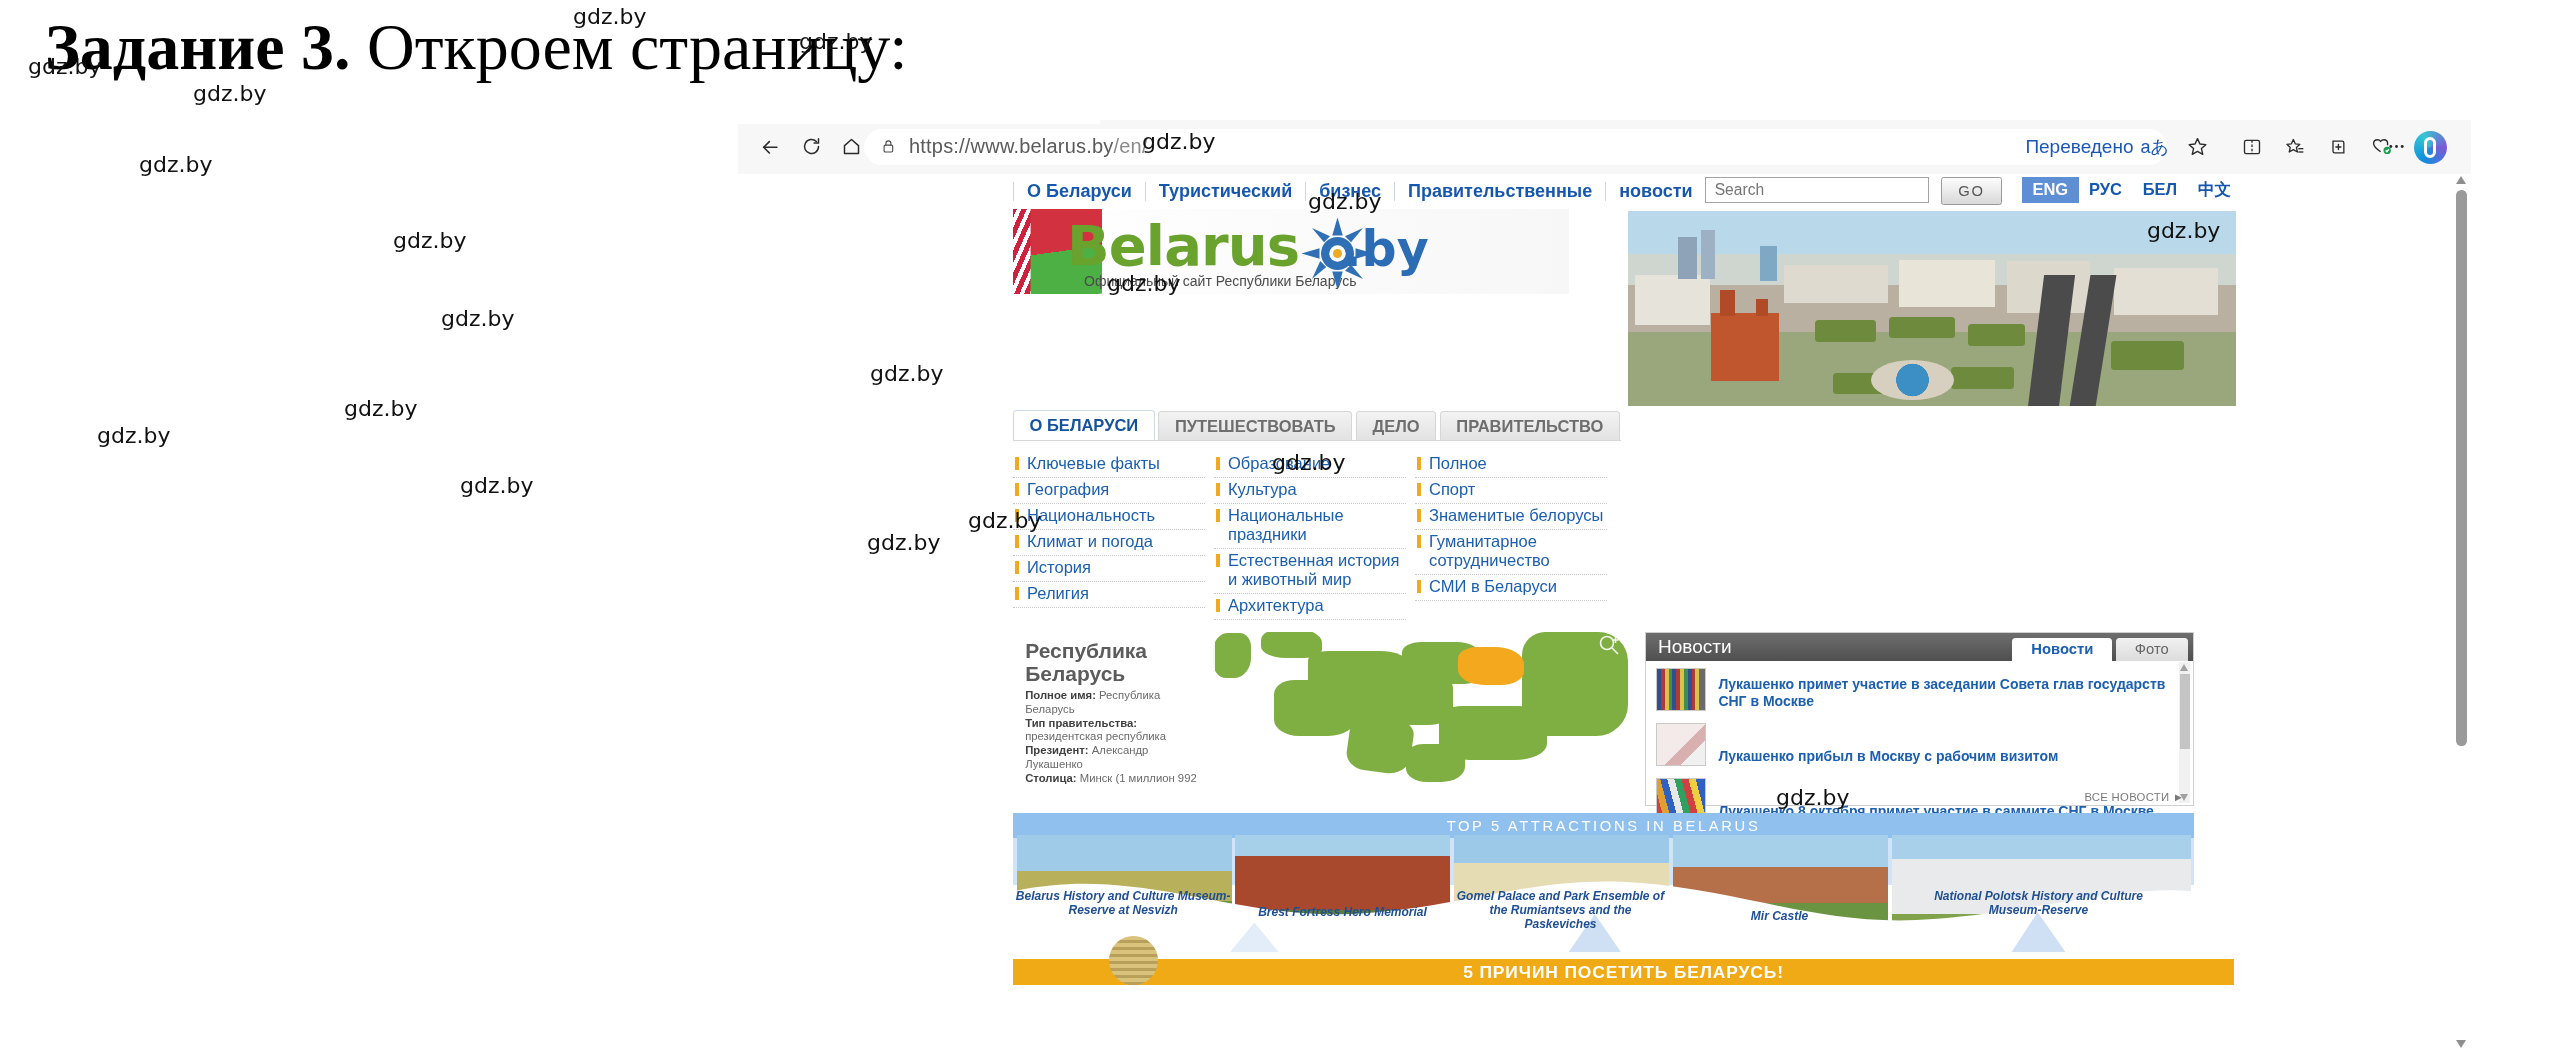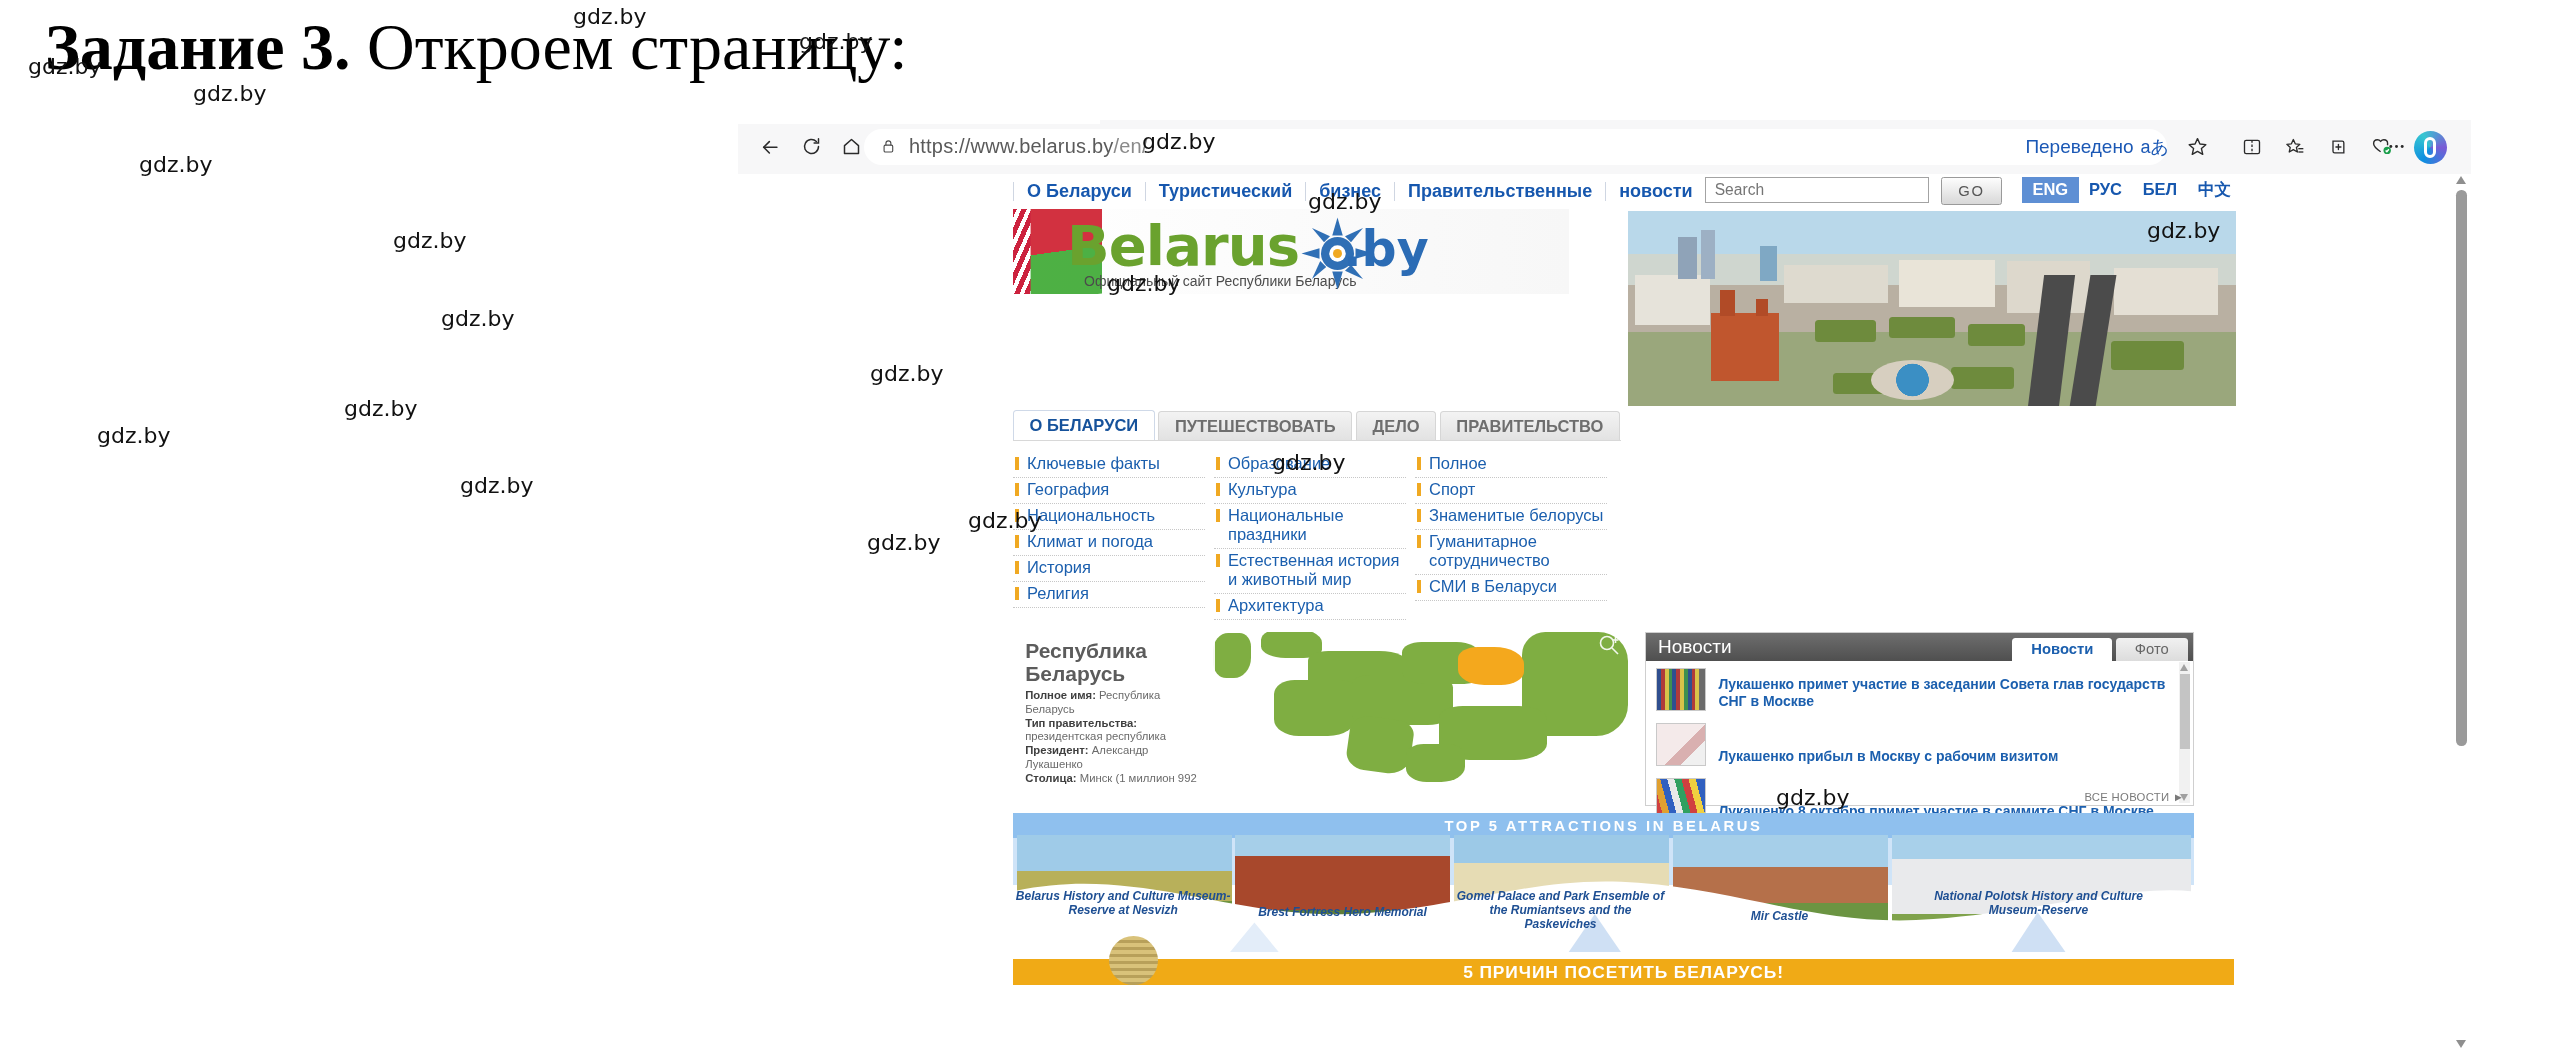--- a/index.html
+++ b/index.html
@@ -274,21 +274,21 @@
   }
 
   
   #attractions{
     position:relative;margin-top:7px;width:1181px;height:139px;
     background:linear-gradient(#8fc0ee 0 18%,#cfe4f8 18% 52%,#ffffff 52% 100%);
     overflow:hidden;
   }
   #attr-title{
     position:absolute;left:0;top:5.2px;width:100%;text-align:center;
-    font-size:14.8px;font-weight:bold;color:#ffffff;letter-spacing:2.6px;
+    font-size:14.8px;font-weight:normal;color:#ffffff;letter-spacing:2.6px;
   }
   .attr-photo{position:absolute;top:22.6px;width:215px;height:94px;}
   .attr-caption{
     position:absolute;font-size:12px;font-style:italic;font-weight:bold;
     color:#1e4f93;text-align:center;line-height:1.2;width:217px;
   }
   #attr-wave{
     position:absolute;left:0;bottom:0;width:1181px;height:90px;
   }
 

